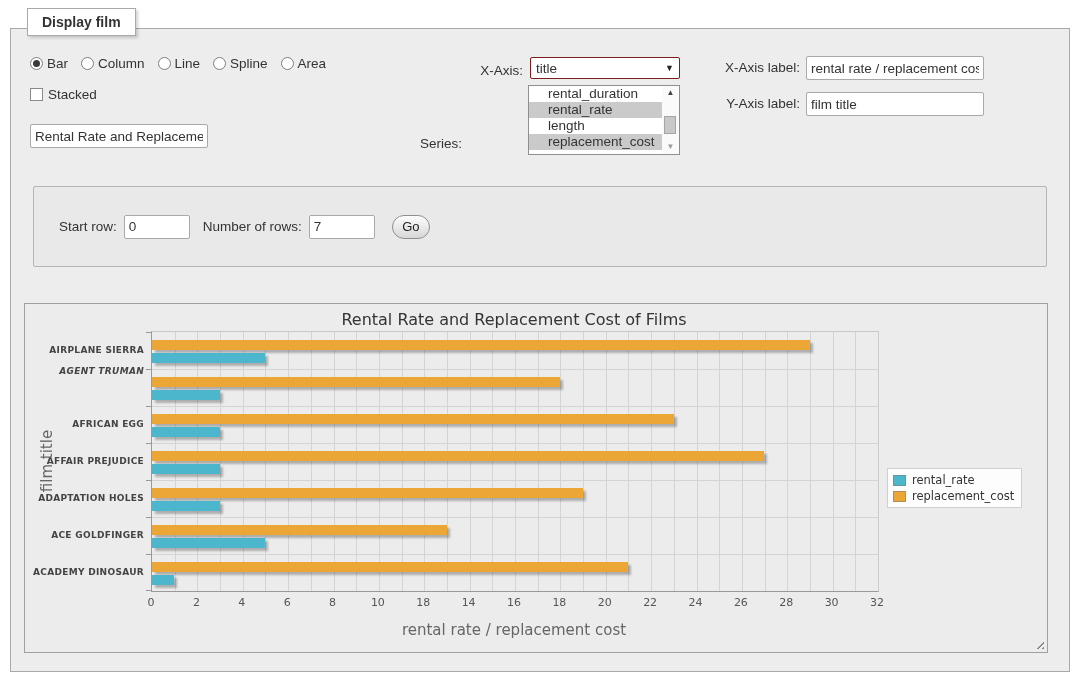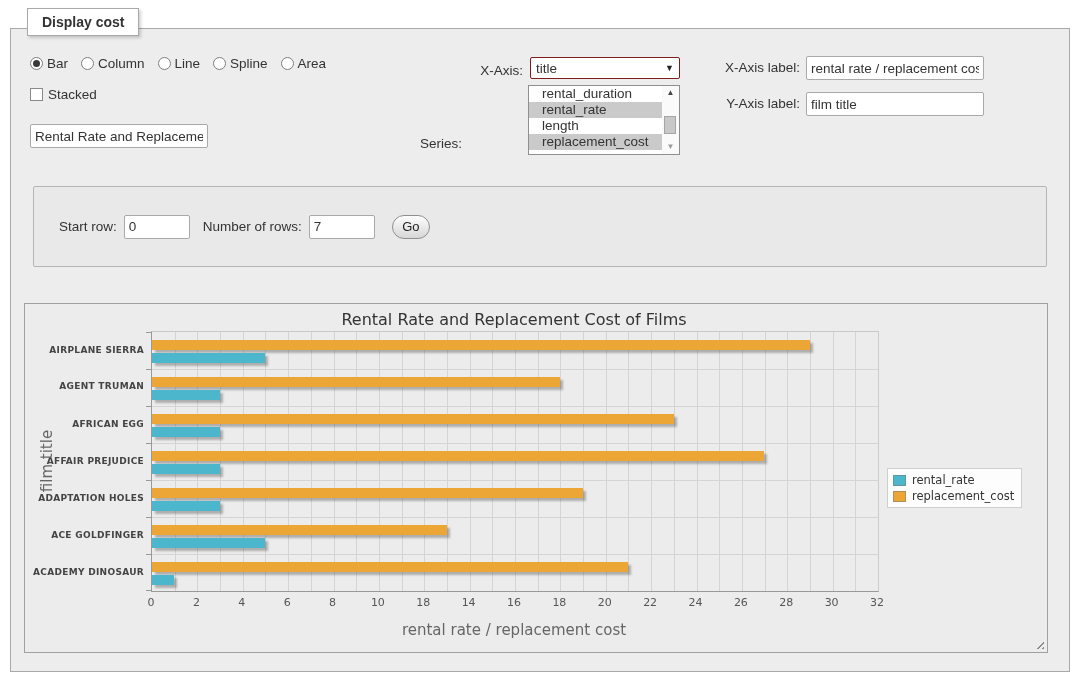--- a/index.html
+++ b/index.html
@@ -36,21 +36,21 @@
   
   #xaxis-select{left:530px;top:57px;width:150px;height:22px;background:#fff;border:1px solid #7f1d1d;
                 border-radius:2px;display:flex;align-items:center;box-sizing:border-box;}
   #xaxis-select .val{flex:1;padding-left:5px;}
   #xaxis-select .arrow{font-size:9px;color:#222;padding-right:5px;}
 
   
   #series-listbox{left:528px;top:85px;width:152px;height:70px;background:#fff;border:1px solid #8f8f8f;
                   box-sizing:border-box;display:flex;}
   #series-options{flex:1;overflow:hidden;}
-  .opt{height:16px;line-height:16px;padding-left:13px;white-space:nowrap;}
+  .opt{height:16px;line-height:16px;padding-left:19px;white-space:nowrap;}
   .opt.selected{background:#cacaca;}
   #series-scrollbar{width:17px;position:relative;background:#fafafa;}
   .sb-arrow{position:absolute;left:0;width:17px;height:14px;text-align:center;font-size:8px;line-height:14px;}
   .sb-up{top:0;color:#444;}
   .sb-down{bottom:0;color:#9a9a9a;}
   .sb-thumb{position:absolute;left:2px;top:30px;width:12px;height:18px;background:#c8c8c8;border:1px solid #a5a5a5;box-sizing:border-box;}
 
   
   #rows-panel{left:33px;top:186px;width:1014px;height:81px;border:1px solid #b5b5b5;border-radius:2px;
               background:#e9e9e9;display:flex;align-items:center;padding-left:25px;box-sizing:border-box;}
@@ -83,21 +83,21 @@
   #resize-handle{right:3px;bottom:3px;width:11px;height:11px;
                  background:repeating-linear-gradient(-45deg,#8a8a8a 0 1.5px,transparent 1.5px 4px);
                  clip-path:polygon(100% 0,100% 100%,0 100%);}
 </style>
 </head>
 <body>
 
 <div id="page">
 
   <div id="outer-box" class="abs"></div>
-  <div id="panel-legend" class="abs">Display cost</div>
+  <div id="panel-legend" class="abs">Display film</div>
 
   <div class="abs radio-row" id="chart-type-radiogroup">
       <div class="radio-item">
         <div class="radio checked"></div>
         <div>Bar</div>
       </div>
       <div class="radio-item">
         <div class="radio"></div>
         <div>Column</div>
       </div>
@@ -215,21 +215,21 @@
         <div class="bar" style="top: 132px; width: 67.8356px; background: rgb(76, 182, 204);"></div>
         <div class="bar" style="top: 156px; width: 430.836px; background: rgb(235, 166, 54);"></div>
         <div class="bar" style="top: 169px; width: 67.8356px; background: rgb(76, 182, 204);"></div>
         <div class="bar" style="top: 193px; width: 294.711px; background: rgb(235, 166, 54);"></div>
         <div class="bar" style="top: 206px; width: 113.211px; background: rgb(76, 182, 204);"></div>
         <div class="bar" style="top: 230px; width: 476.211px; background: rgb(235, 166, 54);"></div>
         <div class="bar" style="top: 243px; width: 22.4606px; background: rgb(76, 182, 204);"></div>
       </div>
     <div id="cat-labels">
         <div class="cat-label" style="top: 40.5px;">AIRPLANE SIERRA</div>
-        <div class="cat-label" style="top: 77px;">AGENT TRUMAN</div>
+        <div class="cat-label" style="top: 62px; font-style: italic;">AGENT TRUMAN</div>
         <div class="cat-label" style="top: 114.5px;">AFRICAN EGG</div>
         <div class="cat-label" style="top: 151.5px;">AFFAIR PREJUDICE</div>
         <div class="cat-label" style="top: 188.5px;">ADAPTATION HOLES</div>
         <div class="cat-label" style="top: 225.5px;">ACE GOLDFINGER</div>
         <div class="cat-label" style="top: 262.5px;">ACADEMY DINOSAUR</div>
       </div>
     <div id="xtick-labels">
         <div class="xtick-label" style="left: 111px;">0</div>
         <div class="xtick-label" style="left: 156.375px;">2</div>
         <div class="xtick-label" style="left: 201.75px;">4</div>

